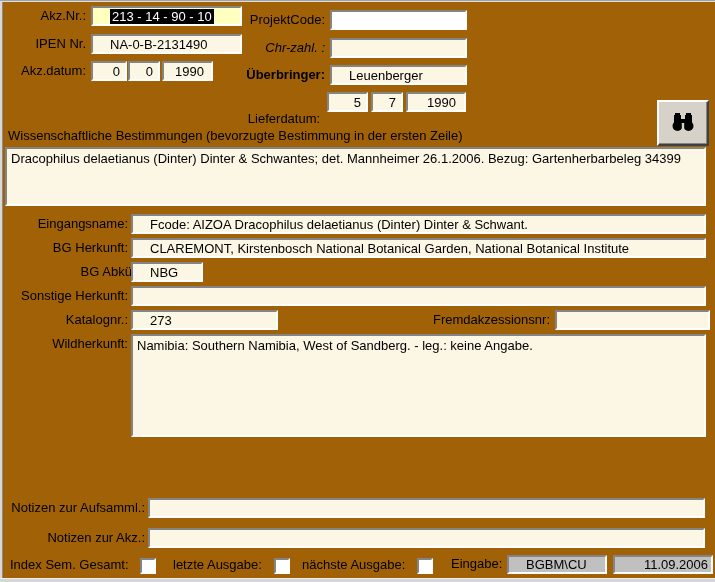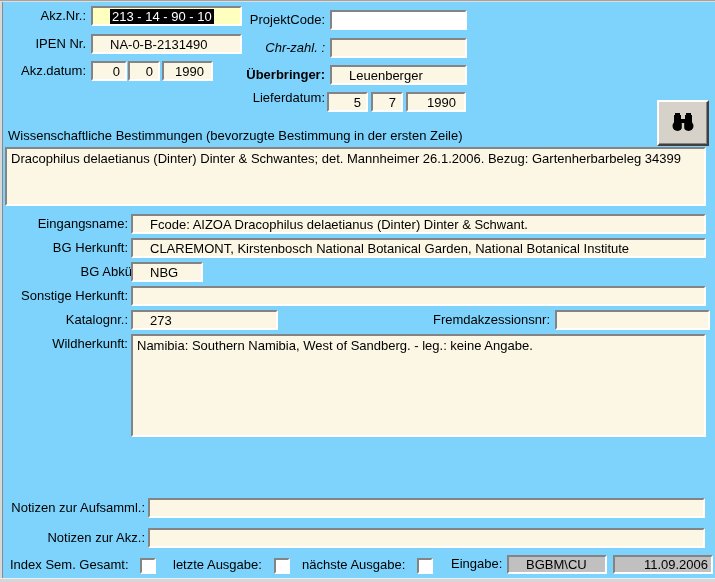--- a/index.html
+++ b/index.html
@@ -1,17 +1,17 @@
 <!DOCTYPE html>
 <html><head>
 <meta charset="utf-8">
 <style>
   html,body{margin:0;padding:0;background:#c0c0c0;}
   .window{
-    position:relative;width:715px;height:582px;background:#7dd3fc;
+    position:relative;width:715px;height:582px;background:#a16207;
     font-family:"Liberation Sans",sans-serif;font-size:13px;color:#000;
     overflow:hidden;
   }
   .lbl{position:absolute;white-space:nowrap;line-height:20px;}
   .lbl.r{text-align:right;}
   .field{
     position:absolute;box-sizing:border-box;height:20px;
     background:#fcf6e4;
     border:2px solid;border-color:#848484 #ffffff #ffffff #848484;
     padding:0 17px;display:flex;align-items:center;
@@ -62,21 +62,21 @@
 
   <div class="lbl r" style="left:243px;top:10px;width:82px;">ProjektCode:</div>
   <div class="field white" style="left:330px;top:10px;width:137px;"></div>
 
   <div class="lbl r" style="left:243px;top:38px;width:82px;font-style:italic;">Chr-zahl. :</div>
   <div class="field" style="left:330px;top:38px;width:137px;"></div>
 
   <div class="lbl r" style="left:243px;top:65px;width:82px;font-weight:bold;">Überbringer:</div>
   <div class="field" style="left:330px;top:65px;width:137px;">Leuenberger</div>
 
-  <div class="lbl r" style="left:243px;top:88px;width:82px;">Lieferdatum:</div>
+  <div class="lbl r" style="left:243px;top:109px;width:82px;text-align:center;">Lieferdatum:</div>
   <div class="field num" style="left:327px;top:92px;width:41px;">5</div>
   <div class="field num" style="left:371px;top:92px;width:32px;">7</div>
   <div class="field num" style="left:406px;top:92px;width:60px;padding-right:8px;">1990</div>
 
   <div class="btn" style="left:657px;top:100px;width:52px;height:46px;">
     <span>
       <svg width="24" height="20" viewBox="0 0 24 20">
         <g fill="#000000">
           <rect x="4" y="1" width="5" height="3"></rect>
           <rect x="15" y="1" width="5" height="3"></rect>

